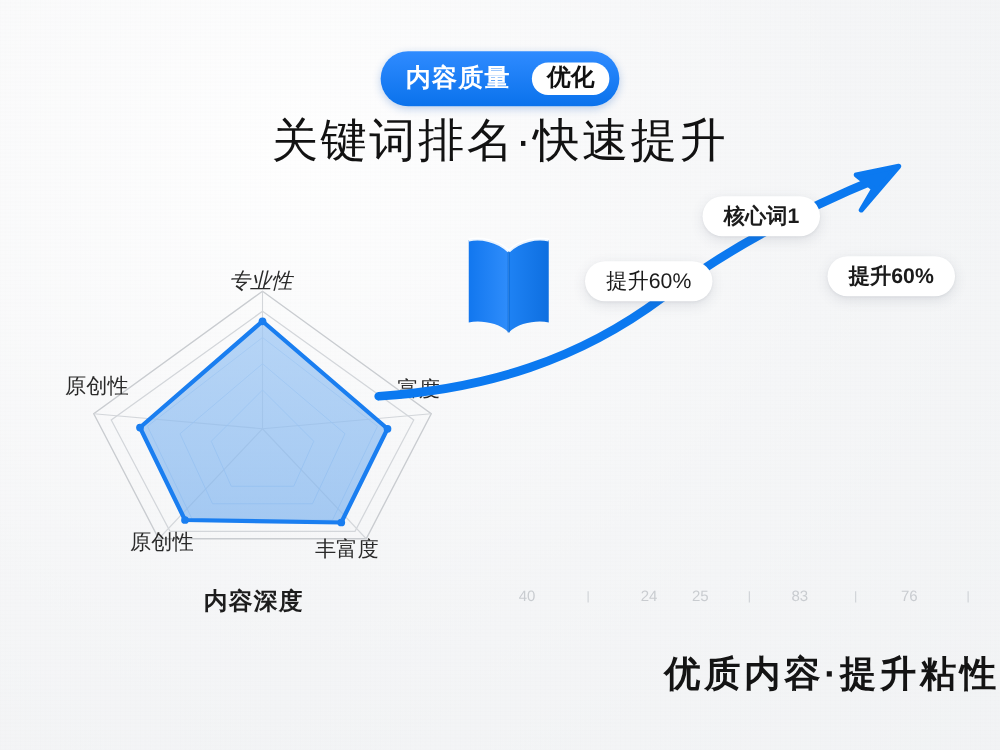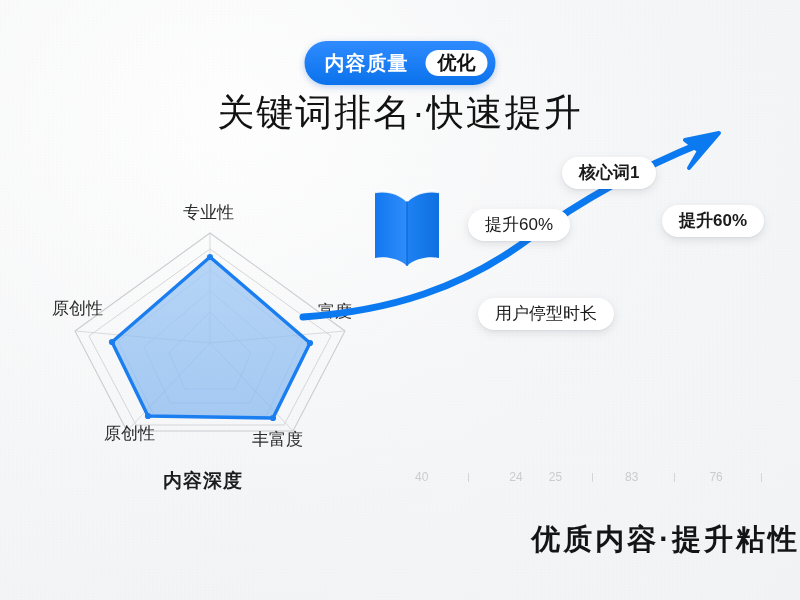--- a/index.html
+++ b/index.html
@@ -78,21 +78,21 @@
   }
 
   #depth-label{
     left:163px;top:468px;font-size:19px;font-weight:600;color:#1d1d1d;
     white-space:nowrap;letter-spacing:1px;
   }
 
   
   #axis{
     left:415px;top:466px;width:360px;height:22px;
-    display:flex;align-items:center;
+    display:flex;align-items:center;justify-content:space-between;
   }
   .axis-num{
     font-size:12px;color:#c9ccd0;line-height:1;
   }
   .axis-tick{
     width:1px;height:9px;background:#d2d5d9;
   }
   .axis-gap{flex:0 0 auto;}
 </style>
 </head>
@@ -132,21 +132,21 @@
 
     <g fill="#1a7ef0">
       <circle cx="150" cy="32" r="3.1"></circle>
       <circle cx="250" cy="118" r="3.1"></circle>
       <circle cx="213" cy="193" r="3.1"></circle>
       <circle cx="88" cy="191" r="3.1"></circle>
       <circle cx="52" cy="117" r="3.1"></circle>
     </g>
   </svg>
 
-  <div class="abs radar-label" style="left:183px;top:204px;">专业性</div>
+  <div class="abs radar-label" style="left:183px;top:216px;font-style:italic;">专业性</div>
   <div class="abs radar-label" style="left:318px;top:303px;">富度</div>
   <div class="abs radar-label" style="left:252px;top:431px;">丰富度</div>
   <div class="abs radar-label" style="left:104px;top:425px;">原创性</div>
   <div class="abs radar-label" style="left:52px;top:300px;">原创性</div>
 
   <svg class="abs" style="left:295px;top:110px;" width="460" height="230" viewBox="0 0 460 230">
     <path d="M 8 207 C 95 201, 168 178, 235 128 C 290 87, 350 56, 409 32" fill="none" stroke="#0b79f0" stroke-width="7" stroke-linecap="round"></path>
     <path d="M 424 23 L 390 30 L 404 41 L 394 58 Z" fill="#0b79f0" stroke="#0b79f0" stroke-width="4" stroke-linejoin="round"></path>
   </svg>
 
@@ -171,21 +171,20 @@
   <div class="abs" id="badge">
     <span id="badge-main">内容质量</span>
     <span id="badge-pill">优化</span>
   </div>
 
   <div class="abs" id="title">关键词排名·快速提升</div>
 
   <div class="abs callout bold" style="left:562px;top:157px;">核心词1</div>
   <div class="abs callout" style="left:468px;top:209px;">提升60%</div>
   <div class="abs callout bold" style="left:662px;top:205px;">提升60%</div>
-  <div class="abs callout" style="left:478px;top:298px;">用户停型时长</div>
 
   <div class="abs" id="depth-label">内容深度</div>
 
   <div class="abs" id="axis">
     <span class="axis-num">40</span>
     <span class="axis-gap" style="width:40px"></span>
     <span class="axis-tick"></span>
     <span class="axis-gap" style="width:40px"></span>
     <span class="axis-num">24</span>
     <span class="axis-gap" style="width:26px"></span>

